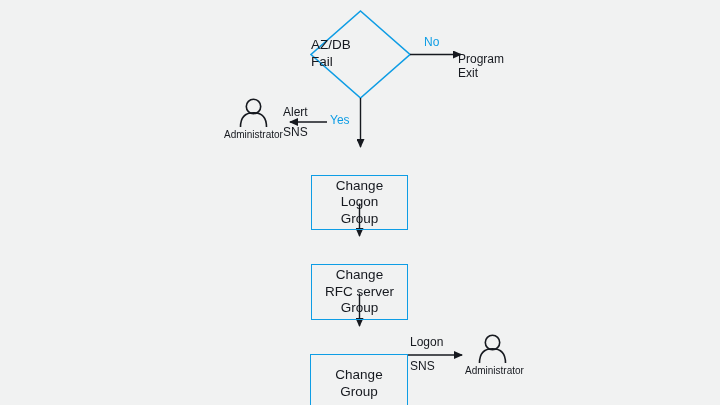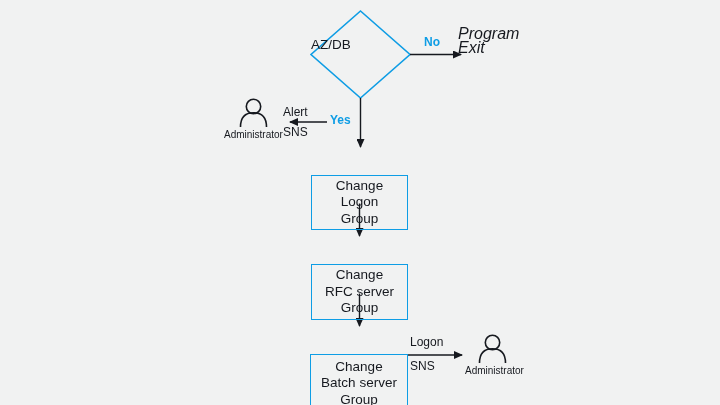--- a/index.html
+++ b/index.html
@@ -13,23 +13,23 @@
     background: var(--bg);
     font-family: "Liberation Sans", "DejaVu Sans", sans-serif;
     color: var(--ink);
     overflow: hidden;
   }
   .stage { position: relative; width: 720px; height: 405px; }
   .stage svg { position: absolute; left: 0; top: 0; }
 
   .txt { position: absolute; text-align: left; white-space: nowrap; }
   .decision-label { left: 311px; top: 36px; width: 99px; font-size: 13.5px; line-height: 17px; }
-  .terminal-label { left: 458px; top: 27px; width: 64px; font-size: 16px; line-height: 14px; font-style: italic; }
+  .terminal-label { left: 458px; top: 52px; width: 64px; font-size: 12px; line-height: 14px; }
 
-  .branch-label { font-size: 12px; font-weight: bold; color: var(--accent); }
+  .branch-label { font-size: 12px; font-weight: normal; color: var(--accent); }
   .no-label  { left: 424px; top: 35px; }
   .yes-label { left: 330px; top: 113px; }
 
   .edge-label { font-size: 12px; }
   .alert-top  { left: 283px; top: 105px; width: 44px; }
   .alert-bot  { left: 283px; top: 125px; width: 44px; }
   .status-top { left: 410px; top: 335px; width: 50px; }
   .status-bot { left: 410px; top: 359px; width: 50px; }
 
   .actor-label { font-size: 10px; }
@@ -86,20 +86,21 @@
     </g>
 
     <g>
       <circle class="person" cx="492.5" cy="342.5" r="7.2"></circle>
       <path class="person" d="M479.5,363 c0,-10.5 5.5,-14.3 13,-14.3 c7.5,0 13,3.8 13,14.3"></path>
     </g>
   </svg>
 
   <div class="txt decision-label">
     <div>AZ/DB</div>
+    <div>Fail</div>
   </div>
 
   <div class="txt branch-label no-label">No</div>
   <div class="txt terminal-label">
     <div>Program</div>
     <div>Exit</div>
   </div>
 
   <div class="txt branch-label yes-label">Yes</div>
 
@@ -117,21 +118,20 @@
   <div class="step-box box-2">
     <div>
       <div>Change</div>
       <div>RFC server</div>
       <div>Group</div>
     </div>
   </div>
   <div class="step-box box-3">
     <div>
       <div>Change</div>
-      <div>Batch server</div>
       <div>Group</div>
     </div>
   </div>
 
   <div class="txt edge-label status-top">Logon</div>
   <div class="txt edge-label status-bot">SNS</div>
   <div class="txt actor-label actor-label-2">Administrator</div>
 
 </div>
 

